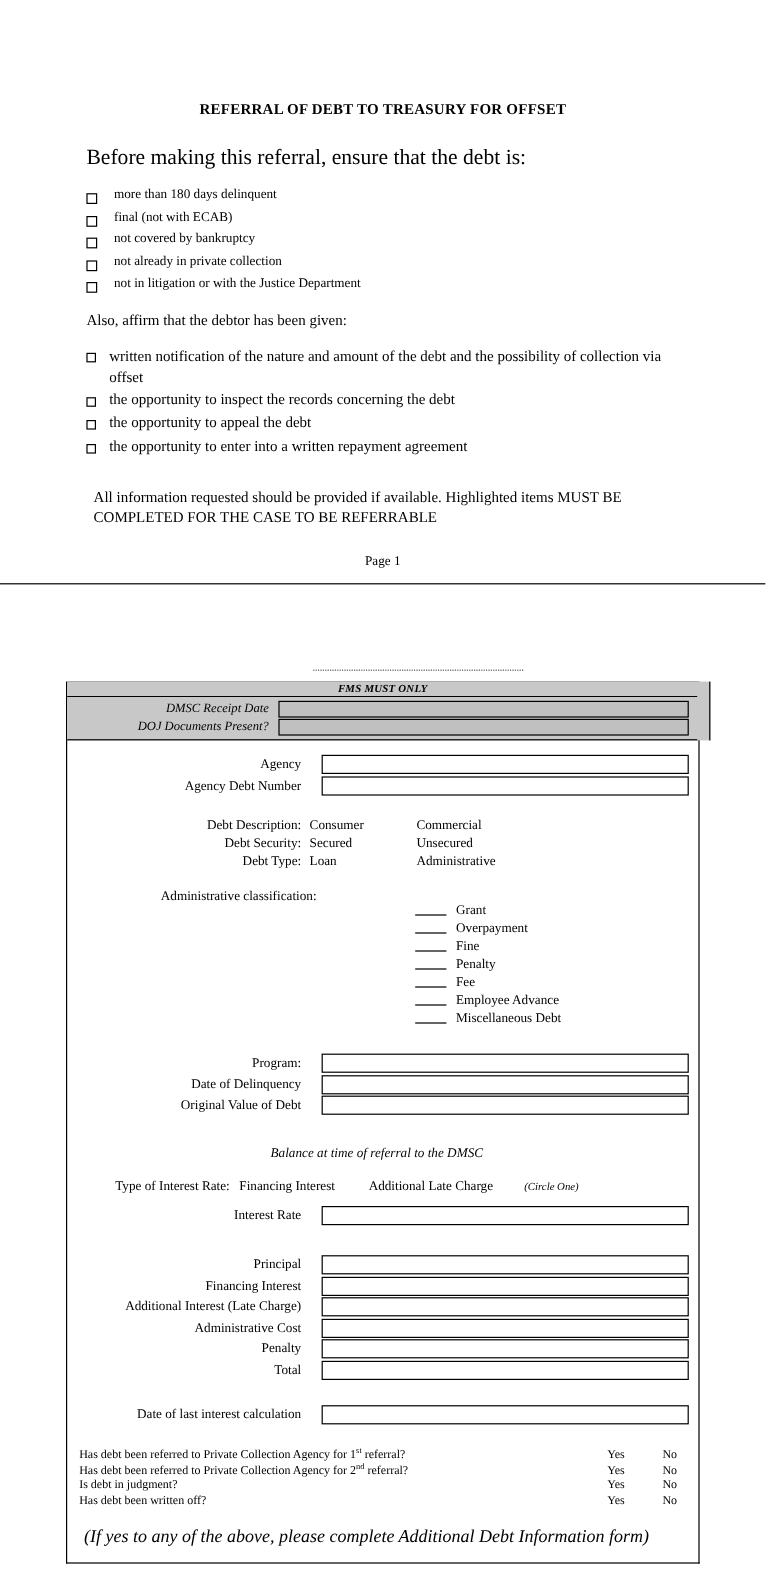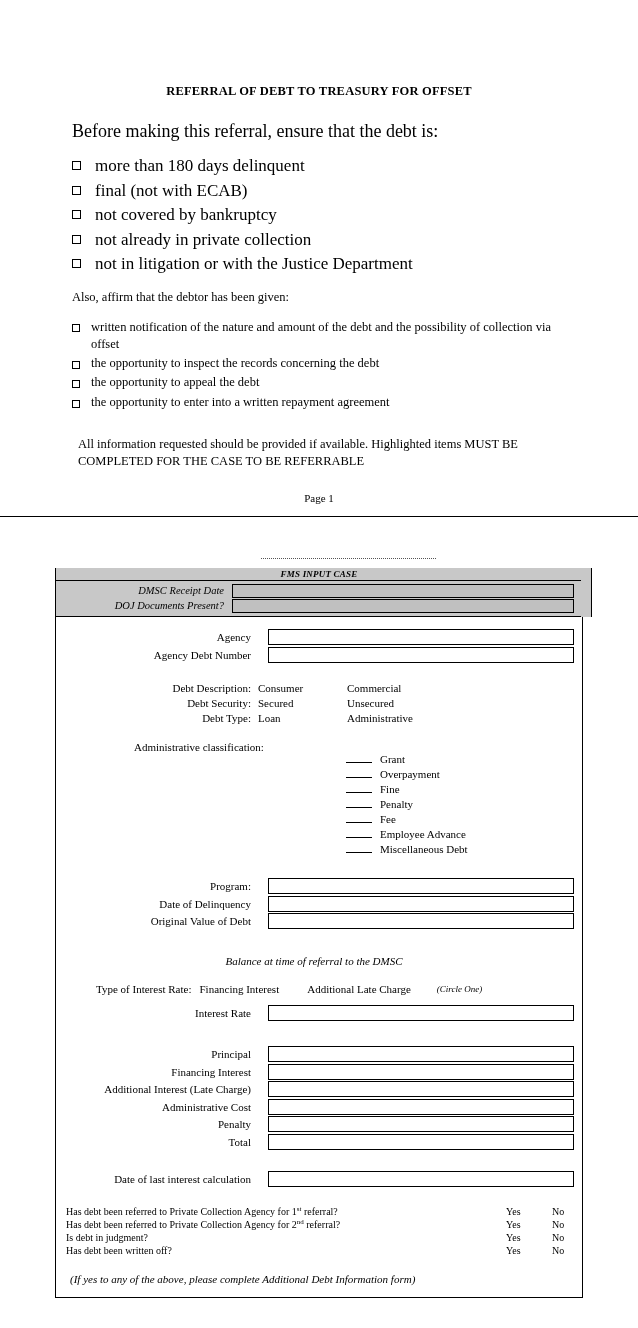--- a/index.html
+++ b/index.html
@@ -28,21 +28,21 @@
     font-size: 12.5px;
     letter-spacing: 0.2px;
     margin: 84px 0 0 0;
   }
   .p1-intro {
     margin: 22px 0 0 72px;
     font-size: 18px;
   }
   .checklist {
     margin: 14px 0 0 72px;
-    font-size: 17px;
+    font-size: 11px;
   }
   .check-row {
     display: flex;
     align-items: flex-start;
     margin-bottom: 4.5px;
   }
   .cbox {
     display: inline-block;
     width: 7px;
     height: 7px;
@@ -277,21 +277,21 @@
     font-size: 10px;
     height: 13.5px;
     padding-left: 10px;
   }
   .qrow .q { flex: 1; }
   .qrow .yes { width: 46px; text-align: left; }
   .qrow .no { width: 30px; text-align: left; }
   .qrow sup { font-size: 7px; vertical-align: super; }
 
   .ifyes {
-    font-size: 11px;
+    font-size: 15px;
     font-style: italic;
     padding-left: 14px;
     margin-top: 14px;
   }
 </style>
 </head>
 <body>
 
 <div class="page1">
 
@@ -351,21 +351,21 @@
 </div>
 
 <div class="page2">
 
 
   <div class="form-box">
     <div class="box-topline"></div>
 
     <div class="grey-header">
       <div class="dashed-top"></div>
-      <div class="fms-label">FMS INPUT CASE</div>
+      <div class="fms-label">FMS MUST ONLY</div>
       <div class="grey-rows">
         <div class="grey-row">
           <span class="lbl">DMSC Receipt Date</span>
           <span class="fld"></span>
         </div>
         <div class="grey-row">
           <span class="lbl">DOJ Documents Present?</span>
           <span class="fld"></span>
         </div>
       </div>

